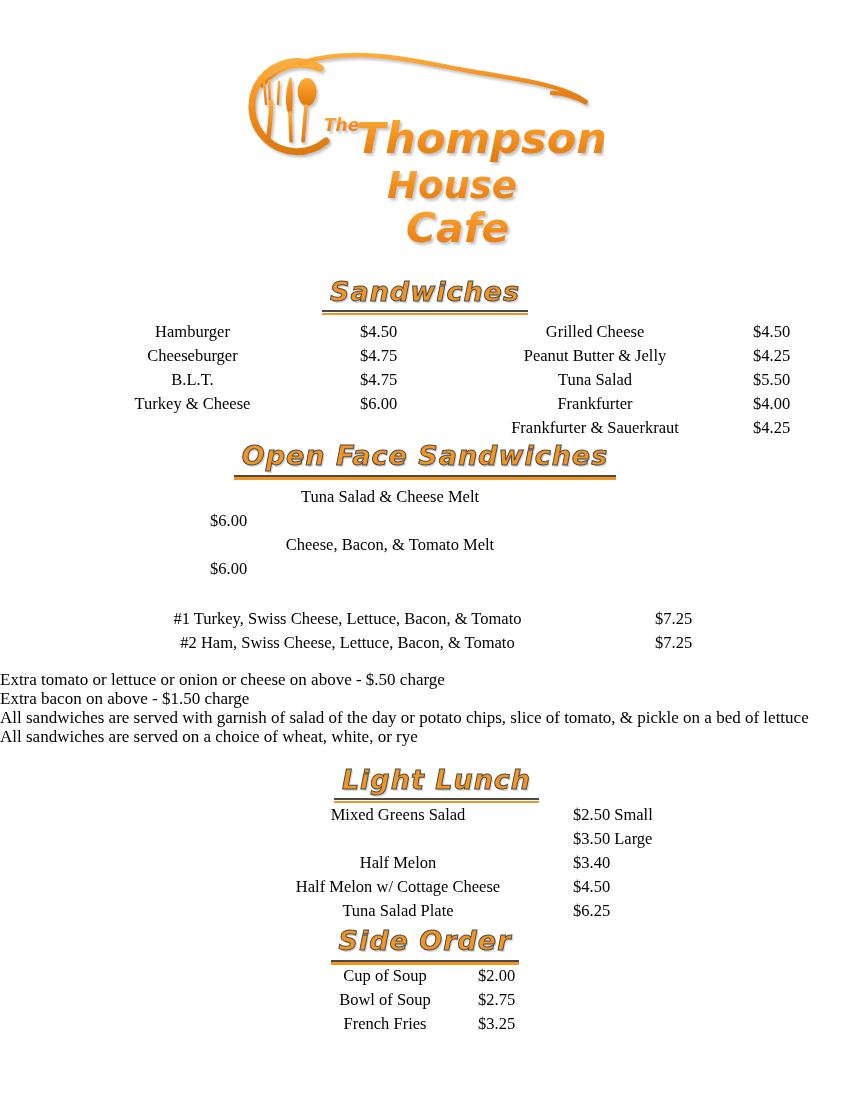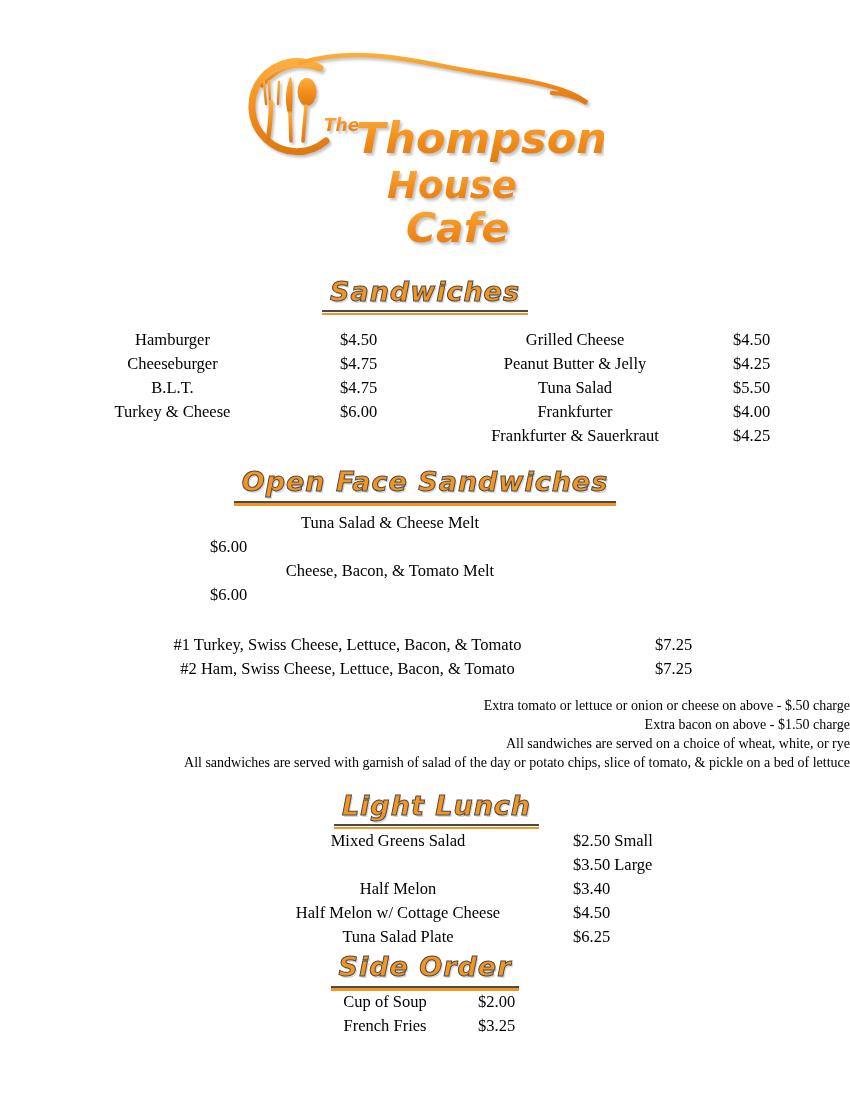--- a/index.html
+++ b/index.html
@@ -27,53 +27,53 @@
   .heading-text::after {
     content:""; position:absolute; left:0; right:0; bottom:-5px; height:2.5px;
     background:#F5941F;
   }
 
   
   .row { display:flex; align-items:baseline; line-height:24px; font-size:16.5px; }
   .name { text-align:center; }
   .price { white-space:nowrap; }
 
-  .sandwich-cols { display:flex; margin-top:16px; }
+  .sandwich-cols { display:flex; margin-top:8px;padding-left:20px; }
   .scol-l .name { width:225px; }
   .scol-l .price { margin-left:55px; width:45px; }
   .scol-l { margin-left:60px; }
   .scol-r { margin-left:65px; }
   .scol-r .name { width:250px; }
   .scol-r .price { margin-left:33px; width:45px; }
 
   .openface-rows { margin-top:8px; }
   .openface-rows .row { margin-left:200px;flex-direction:column; }
   .openface-rows .name { width:360px; }
   .openface-rows .price { margin-left:10px; }
 
   .club-rows { margin-top:8px; }
   .club-rows .row { margin-left:65px; }
   .club-rows .name { width:565px; }
   .club-rows .price { margin-left:25px; }
 
-  .notes { margin-top:15px; text-align:right; font-size:14px; line-height:19px; }
+  .notes { margin-top:15px; text-align:left; font-size:17px; line-height:19px; }
 
   .light-rows { margin-top:3px; }
   .light-rows .row { margin-left:230px; }
   .light-rows .name { width:290px; }
   .light-rows .price { margin-left:30px; }
 
   .side-rows { margin-top:2px; }
   .side-rows .row { margin-left:310px; }
   .side-rows .name { width:150px; }
   .side-rows .price { margin-left:18px; }
 
   
   #sec-sandwiches  { margin-top:20px; }
-  #sec-openface    { margin-top:18px; }
+  #sec-openface    { }
   #sec-club        { margin-top:26px; }
   #sec-lightlunch  { margin-top:18px;padding-left:23px; }
   #sec-sideorder   { margin-top:2px; }
 
   .logo-text { font-family:"DejaVu Sans", sans-serif; font-style:italic; font-weight:bold; }
 </style>
 </head>
 <body>
 
 <div class="page">
@@ -194,22 +194,22 @@
         <span class="price">$7.25</span>
       </div>
       <div class="row">
         <span class="name">#2 Ham, Swiss Cheese, Lettuce, Bacon, &amp; Tomato</span>
         <span class="price">$7.25</span>
       </div>
     </div>
     <div class="notes">
       <div>Extra tomato or lettuce or onion  or cheese on above - $.50 charge</div>
       <div>Extra bacon on above - $1.50 charge</div>
+      <div>All sandwiches are served with garnish of salad of the day or potato chips, slice of tomato, &amp; pickle on a bed of lettuce</div>
       <div>All sandwiches are served on a choice of wheat, white, or rye</div>
-      <div>All sandwiches are served with garnish of salad of the day or potato chips, slice of tomato, &amp; pickle on a bed of lettuce</div>
     </div>
   </section>
 
   <section id="sec-lightlunch">
     <h2 class="heading"><span class="heading-text">Light Lunch</span></h2>
     <div class="light-rows">
       <div class="row">
         <span class="name">Mixed Greens Salad</span>
         <span class="price">$2.50 Small</span>
       </div>
@@ -233,19 +233,23 @@
   </section>
 
   <section id="sec-sideorder">
     <h2 class="heading"><span class="heading-text">Side Order</span></h2>
     <div class="side-rows">
       <div class="row">
         <span class="name">Cup of Soup</span>
         <span class="price">$2.00</span>
       </div>
       <div class="row">
+        <span class="name">Bowl of Soup</span>
+        <span class="price">$2.75</span>
+      </div>
+      <div class="row">
         <span class="name">French Fries</span>
         <span class="price">$3.25</span>
       </div>
     </div>
   </section>
 
 </div>
 
 </body></html>

